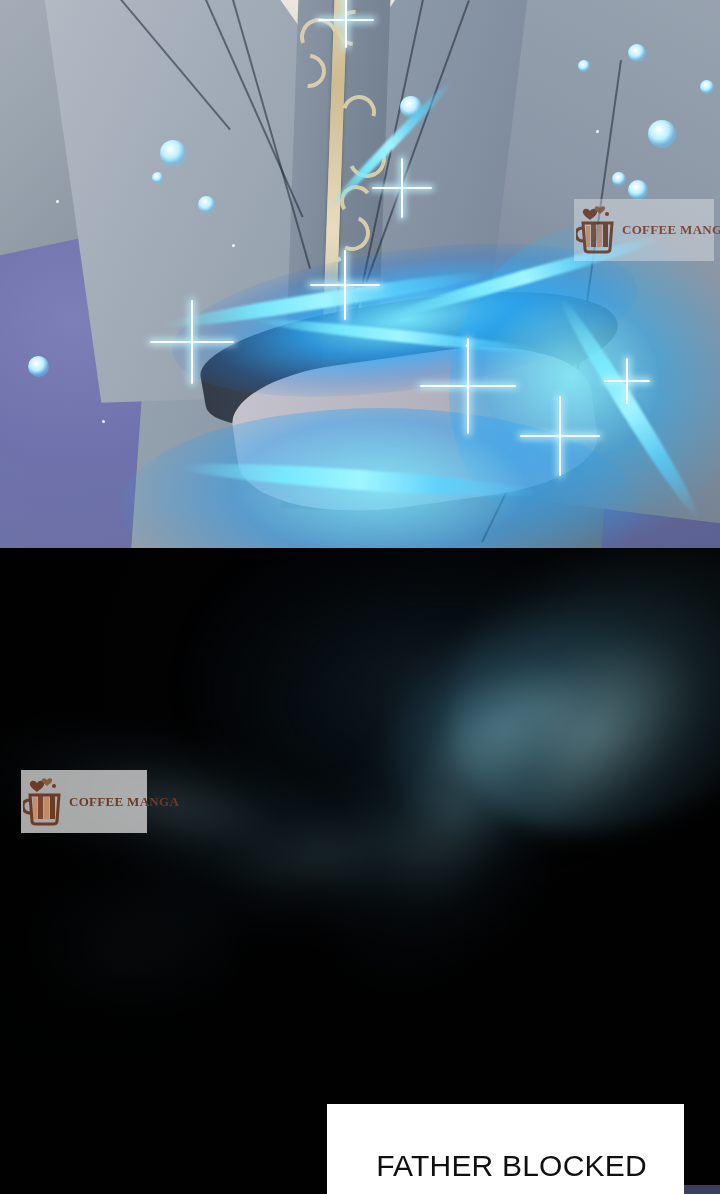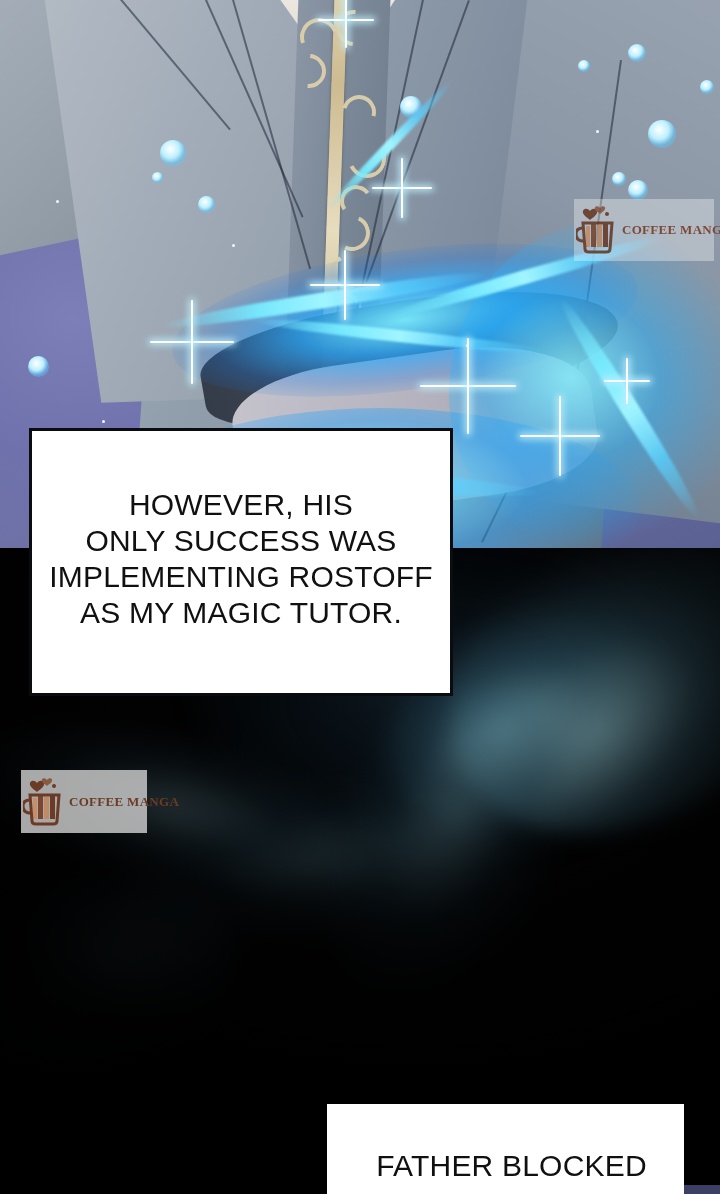--- a/index.html
+++ b/index.html
@@ -469,26 +469,20 @@
     <div class="smoke-core"></div>
     <div class="smoke-wisp wisp-a"></div>
     <div class="smoke-wisp wisp-b"></div>
     <div class="smoke-wisp wisp-c"></div>
     <div class="smoke-wisp wisp-d"></div>
     <div class="smoke-wisp wisp-e"></div>
     <div class="smoke-wisp wisp-f"></div>
     <div class="smoke-vignette"></div>
   </div>
 
-  <div class="dialogue-box" id="dialogue-box-1">
-    <div class="dialogue-text" id="dialogue-text-1">HOWEVER, HIS
-ONLY SUCCESS WAS
-IMPLEMENTING ROSTOFF
-AS MY MAGIC TUTOR.</div>
-  </div>
 
   <div class="dialogue-box" id="dialogue-box-2">
     <div class="dialogue-text" id="dialogue-text-2">FATHER BLOCKED
 MOST OF ZEON'S</div>
   </div>
 
   <div class="watermark" id="watermark-top">
     <div class="wm-logo">
       <svg viewBox="0 0 46 52" width="46" height="52" aria-hidden="true">
         <path d="M14 7 C11 3, 6 5, 7 9 C8 12, 12 14, 14 16 C16 14, 20 12, 21 9 C22 5, 17 3, 14 7 Z" fill="#6b3b26"></path>

